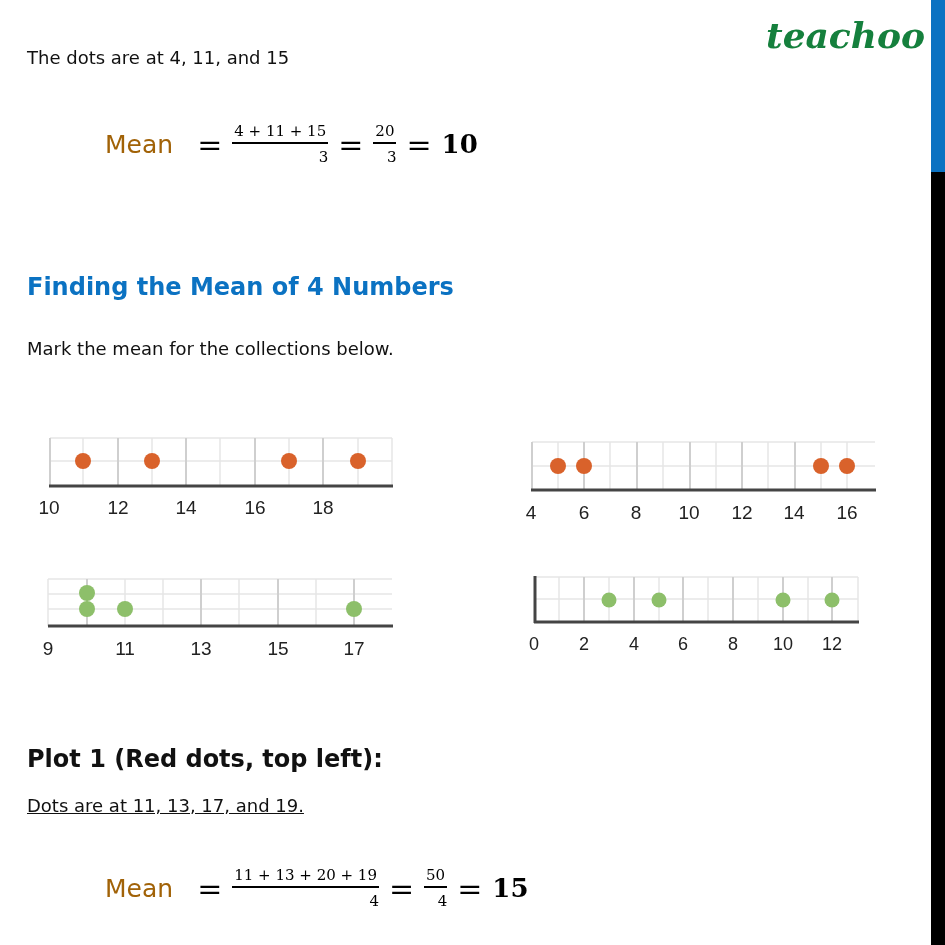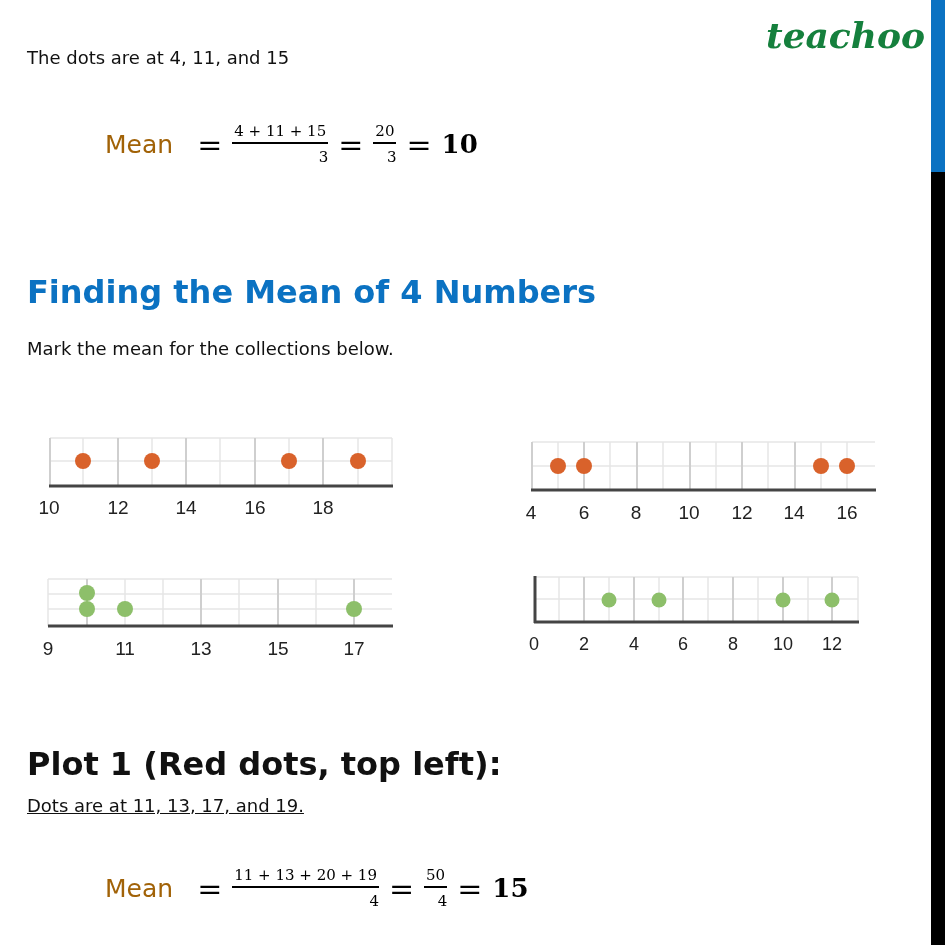--- a/index.html
+++ b/index.html
@@ -1,21 +1,21 @@
 <!DOCTYPE html>
 <html><head>
 <meta charset="utf-8">
 <style>
   html, body { margin:0; padding:0; }
   body {
     width:945px; height:945px; position:relative; overflow:hidden;
     background:#ffffff; font-family:"Liberation Sans", sans-serif; color:#000;
   }
   .text { position:absolute; font-family:"DejaVu Sans", sans-serif; font-size:18px; color:#111; white-space:nowrap; }
-  .heading { position:absolute; font-family:"DejaVu Sans", sans-serif; font-size:32px; font-weight:bold; white-space:nowrap; }
+  .heading { position:absolute; font-family:"DejaVu Sans", sans-serif; font-size:24px; font-weight:bold; white-space:nowrap; }
   .logo { position:absolute; left:766px; top:14px; font-family:"DejaVu Serif", serif; font-style:italic; font-weight:bold; font-size:36px; letter-spacing:0px; color:#15803d; }
   .sidebar-blue { position:absolute; left:931px; top:0; width:14px; height:172px; background:#0b72c2; }
   .sidebar-black { position:absolute; left:931px; top:172px; width:14px; height:773px; background:#000; }
 
   .math { position:absolute; display:flex; align-items:center; white-space:nowrap; }
   .math .label { font-family:"DejaVu Sans", sans-serif; font-size:25px; margin-right:18px; color:#a16207; }
   .math .eq { font-family:"DejaVu Serif", serif; font-size:30px; margin:0 6px; }
   .frac { display:inline-flex; flex-direction:column; align-items:flex-end; font-family:"DejaVu Serif", serif; font-size:15px; margin:0 4px; }
   .frac .num { padding:0 2px 2px 2px; border-bottom:2px solid #000; }
   .frac .den { padding-top:4px; }

